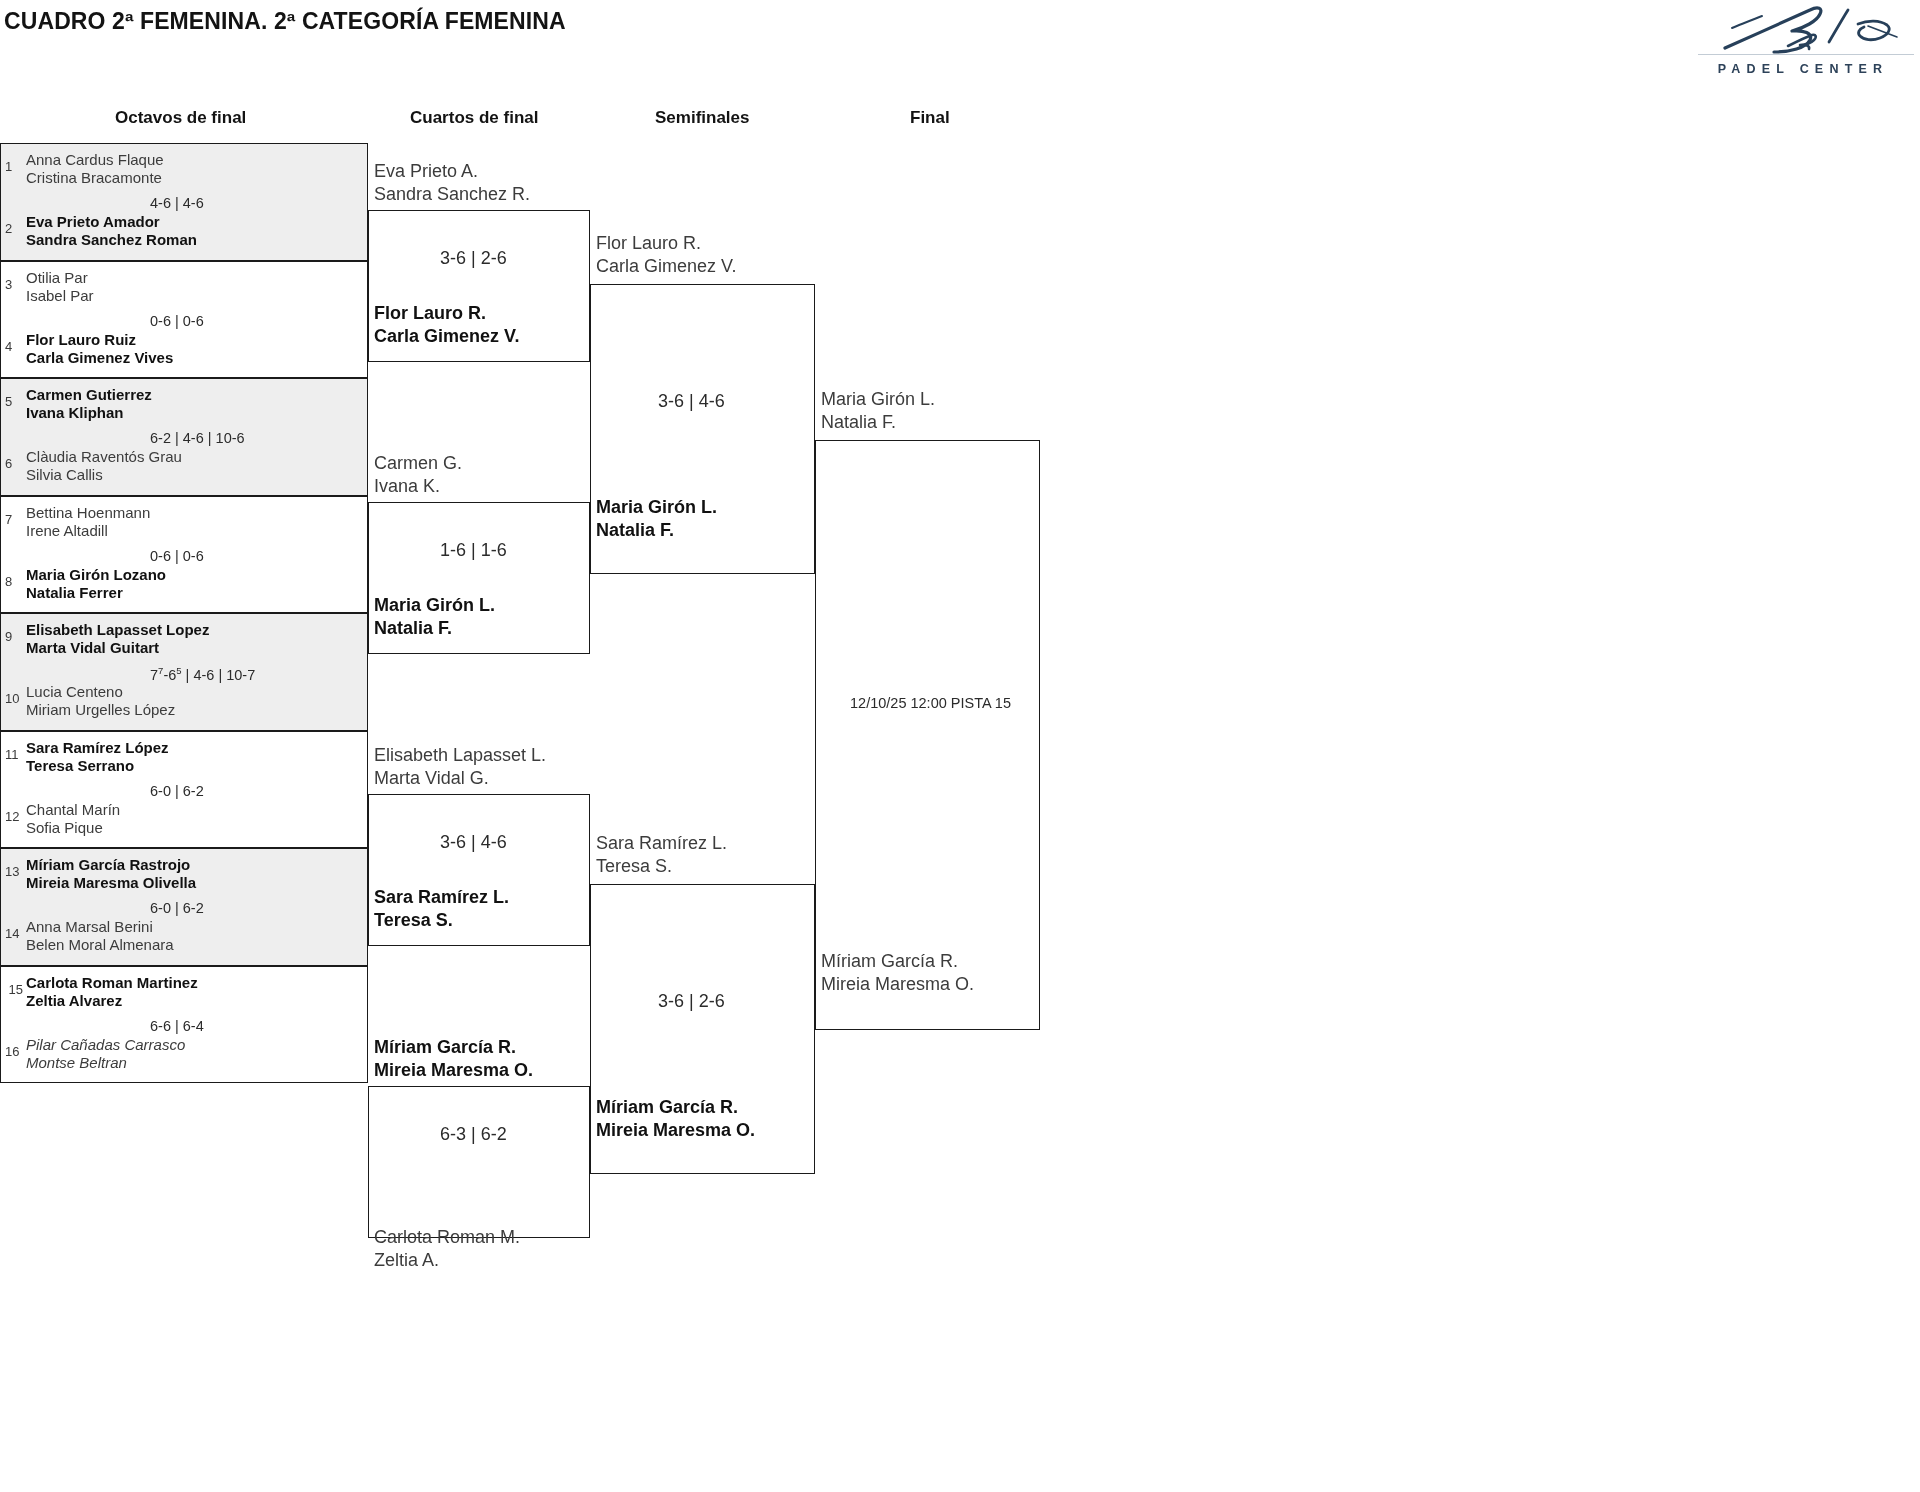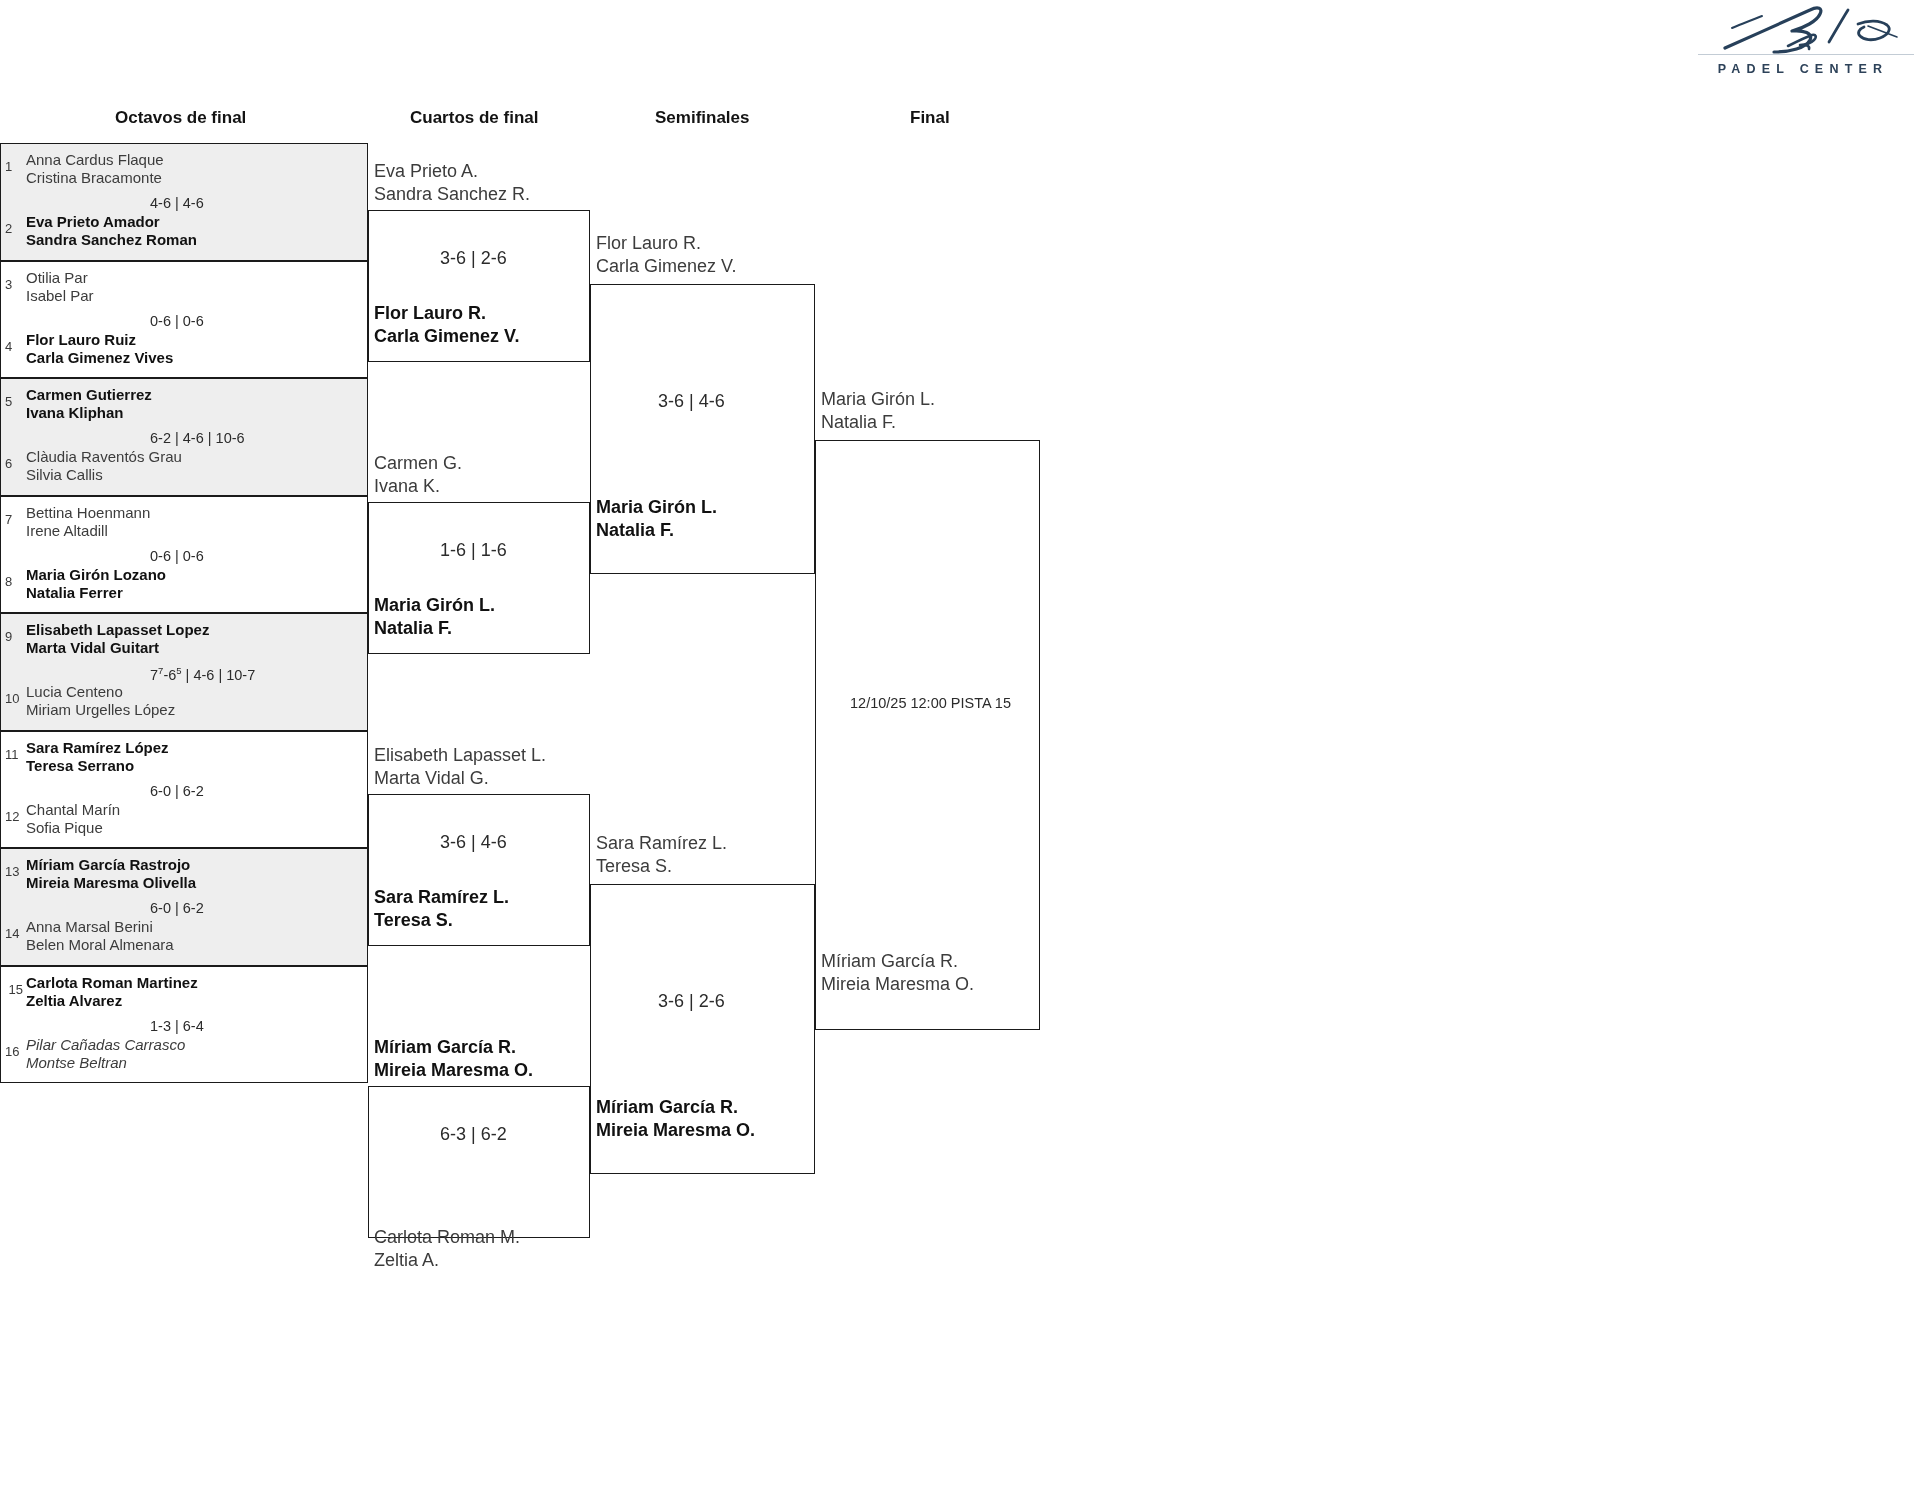--- a/index.html
+++ b/index.html
@@ -42,20 +42,21 @@
   
   .nm{ position:absolute; font-size:18px; line-height:1.25; white-space:nowrap; color:#3c3c3c; }
   .nm.win{ font-weight:700; color:#111; }
   .sc{ position:absolute; font-size:18px; color:#2b2b2b; white-space:nowrap; }
   .sched{ position:absolute; font-size:14.5px; color:#2b2b2b; white-space:nowrap; }
 </style>
 </head>
 <body>
 
 <div class="title-block">
+  <div class="title-line">CUADRO 2ª FEMENINA. 2ª CATEGORÍA FEMENINA</div>
 </div>
 
 <div class="logo">
   <svg width="226" height="56" viewBox="0 0 226 56">
     <g fill="none" stroke="#27405a" stroke-linecap="round" stroke-linejoin="round">
       <path d="M33 46 C60 34 96 18 118 8 C126 4 131 6 128 12 C125 19 112 26 100 29 C112 28 121 31 118 38 C114 46 98 50 82 50" stroke-width="3.2"></path>
       <path d="M40 26 C50 22 62 17 70 14" stroke-width="2"></path>
       <path d="M96 44 C104 40 114 35 120 33 C124 32 125 35 122 38 C119 41 113 43 108 43 C114 42 118 44 117 47" stroke-width="2.6"></path>
       <path d="M137 40 C144 28 151 16 156 8" stroke-width="2.8"></path>
       <path d="M166 22 C176 18 188 18 195 23 C200 27 196 33 188 36 C180 39 172 38 168 34 C165 31 167 27 172 25" stroke-width="2.8"></path>
@@ -154,21 +155,21 @@
     <div class="names win" style="top: 856px;">
       <div>Míriam García Rastrojo</div>
       <div>Mireia Maresma Olivella</div>
     </div>
     <div class="seed" style="top: 926px;">14</div>
     <div class="names" style="top: 918px;">
       <div>Anna Marsal Berini</div>
       <div>Belen Moral Almenara</div>
     </div>
     <div class="box" style="left: 0px; top: 965.5px; width: 368px; height: 117.5px; background: transparent;"></div>
-    <div class="score" style="left: 150px; top: 1017.5px;">1-3 | 6-4</div>
+    <div class="score" style="left: 150px; top: 1017.5px;">6-6 | 6-4</div>
     <div class="seed" style="top: 982px; text-align: right;">15</div>
     <div class="names win" style="top: 973.5px;">
       <div>Carlota Roman Martinez</div>
       <div>Zeltia Alvarez</div>
     </div>
     <div class="seed" style="top: 1043.5px;">16</div>
     <div class="names" style="top: 1035.5px; font-style: italic;">
       <div>Pilar Cañadas Carrasco</div>
       <div>Montse Beltran</div>
     </div>

